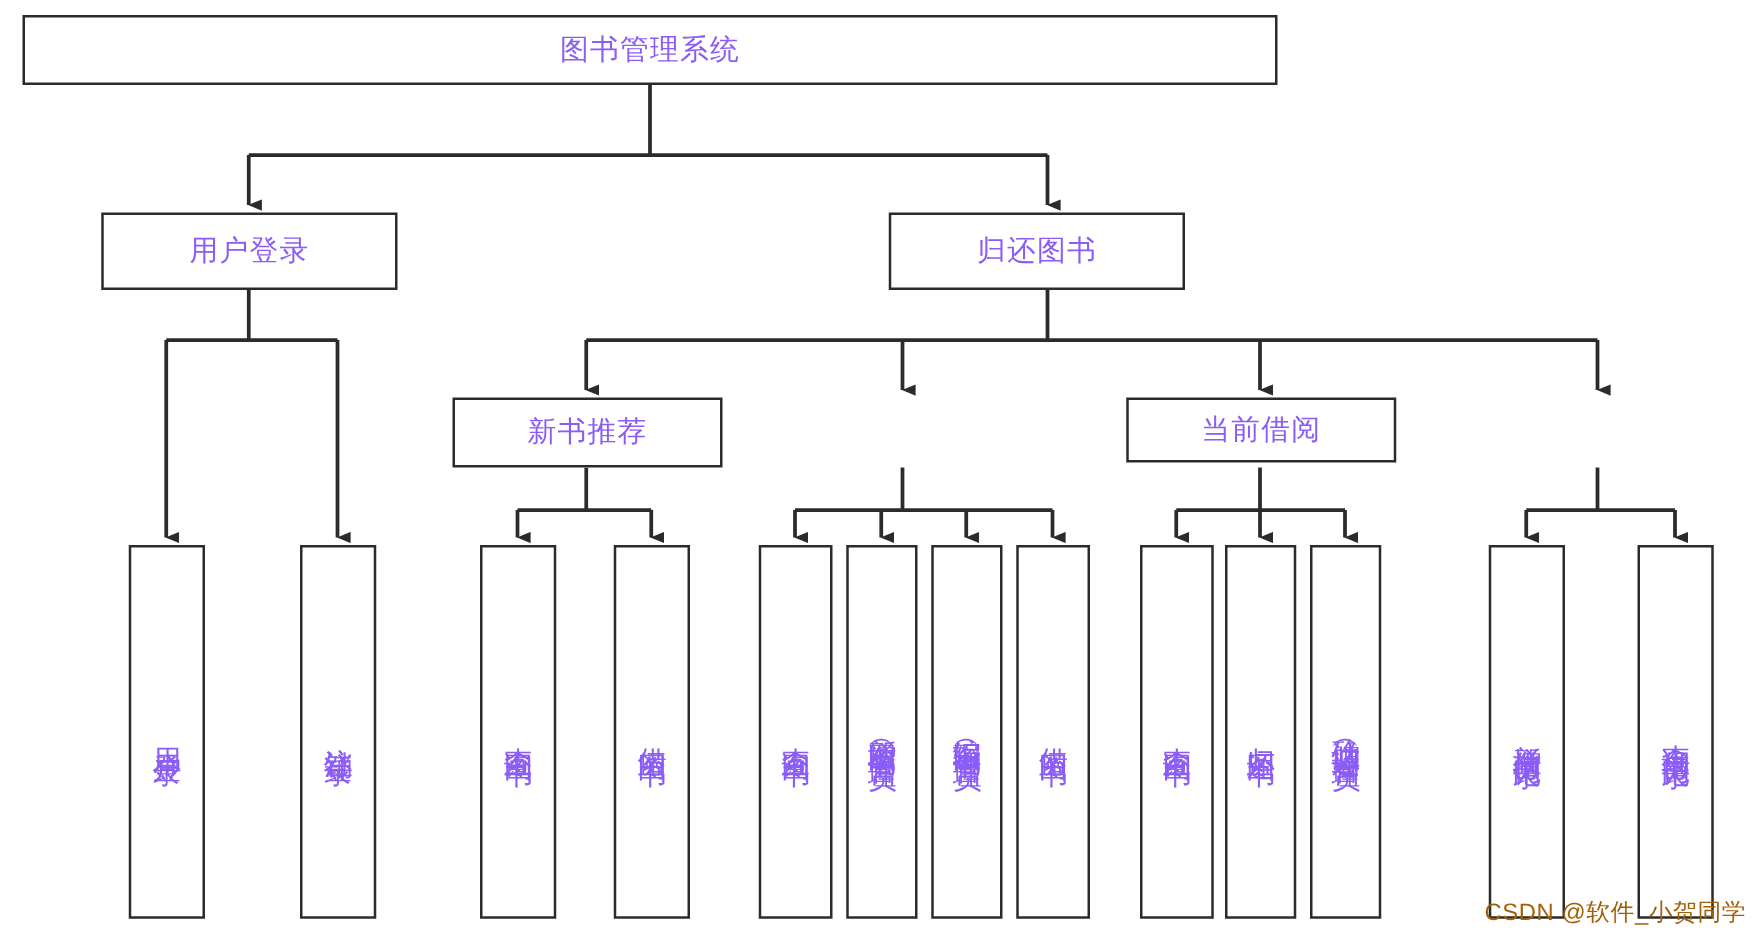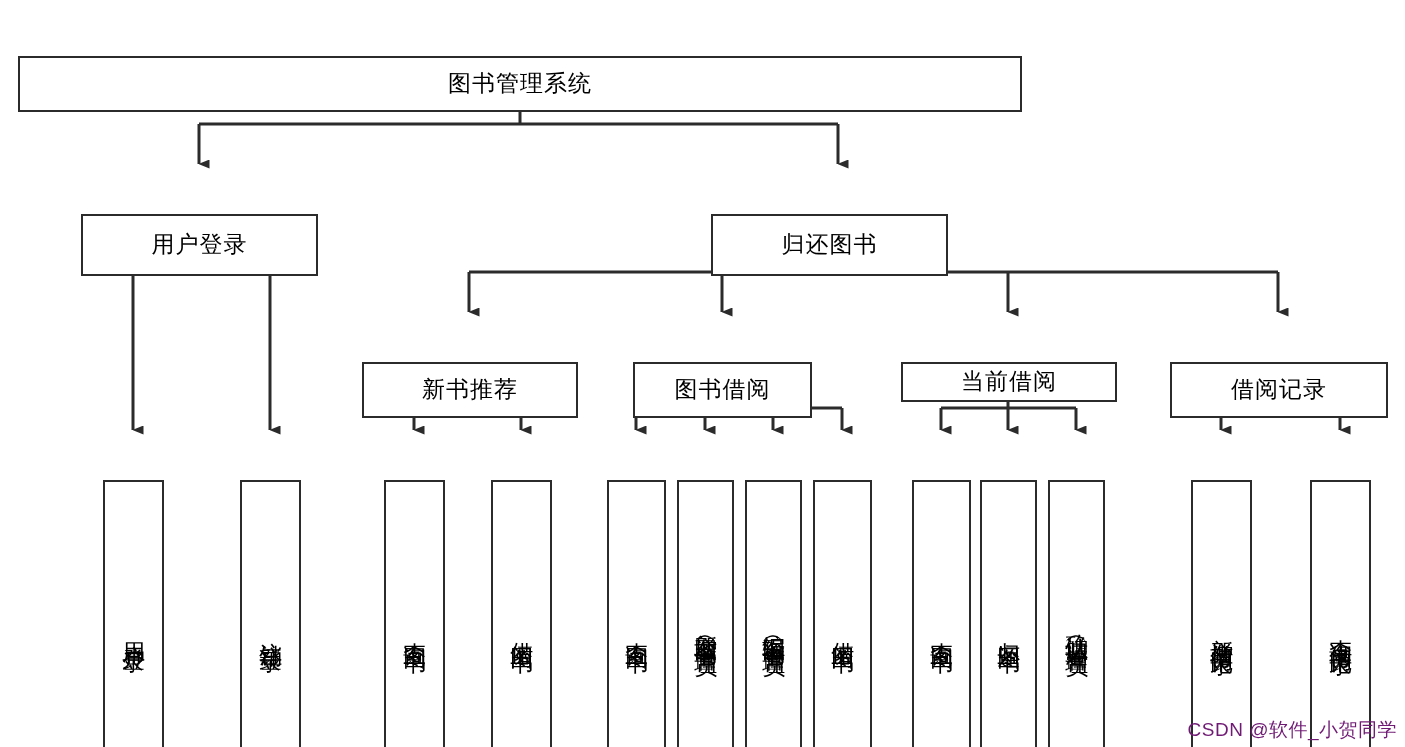--- a/index.html
+++ b/index.html
@@ -12,23 +12,22 @@
   }
   #diagram{position:absolute;left:0;top:0;width:1405px;height:747px;}
   .node{
     position:absolute;
     box-sizing:border-box;
     border:2.5px solid #2b2b2b;
     background:#ffffff;
     display:flex;
     align-items:center;
     justify-content:center;
-    color:#000000;
+    color:#8b5cf6;
     z-index:3;
-    margin-top:44px;
   }
   .node.h{
     font-size:23px;
     letter-spacing:1px;
     line-height:1.2;
   }
   .node.v{
     border-width:2.5px;
     align-items:flex-start;
     justify-content:center;
@@ -49,21 +48,21 @@
     display:flex;
     align-items:center;
     justify-content:center;
   }
   svg#edges{position:absolute;left:0;top:0;width:1405px;height:747px;z-index:1;}
   #watermark{
     position:absolute;
     right:8px;
     bottom:4px;
     font-size:19px;
-    color:#701a75;
+    color:#a16207;
     z-index:5;
     white-space:nowrap;
     letter-spacing:0.5px;
   }
 </style>
 </head>
 <body>
 
 <div id="diagram">
 
@@ -124,29 +123,23 @@
   <div class="node h" style="left:81px;top:170px;width:237px;height:62px;">
     <span>用户登录</span>
   </div>
   <div class="node h" style="left:711px;top:170px;width:237px;height:62px;">
     <span>归还图书</span>
   </div>
 
   <div class="node h" style="left:362px;top:318px;width:216px;height:56px;justify-content:center;">
     <span>新书推荐</span>
   </div>
-  <div class="node h" style="left:633px;top:318px;width:179px;height:56px;">
-    <span>图书借阅</span>
-  </div>
-  <div class="node h" style="left:901px;top:318px;width:216px;height:40px;">
+  <div class="node h" style="left:901px;top:318px;width:216px;height:52px;">
     <span>当前借阅</span>
   </div>
-  <div class="node h" style="left:1170px;top:318px;width:218px;height:56px;">
-    <span>借阅记录</span>
-  </div>
 
   <div class="node v" style="left:103px;top:436px;width:61px;height:299px;">
     <div class="vwrap">
         <span class="vtext">用户登录</span>
       </div>
   </div>
   <div class="node v" style="left:240px;top:436px;width:61px;height:299px;">
     <div class="vwrap">
         <span class="vtext">注销登录</span>
       </div>

